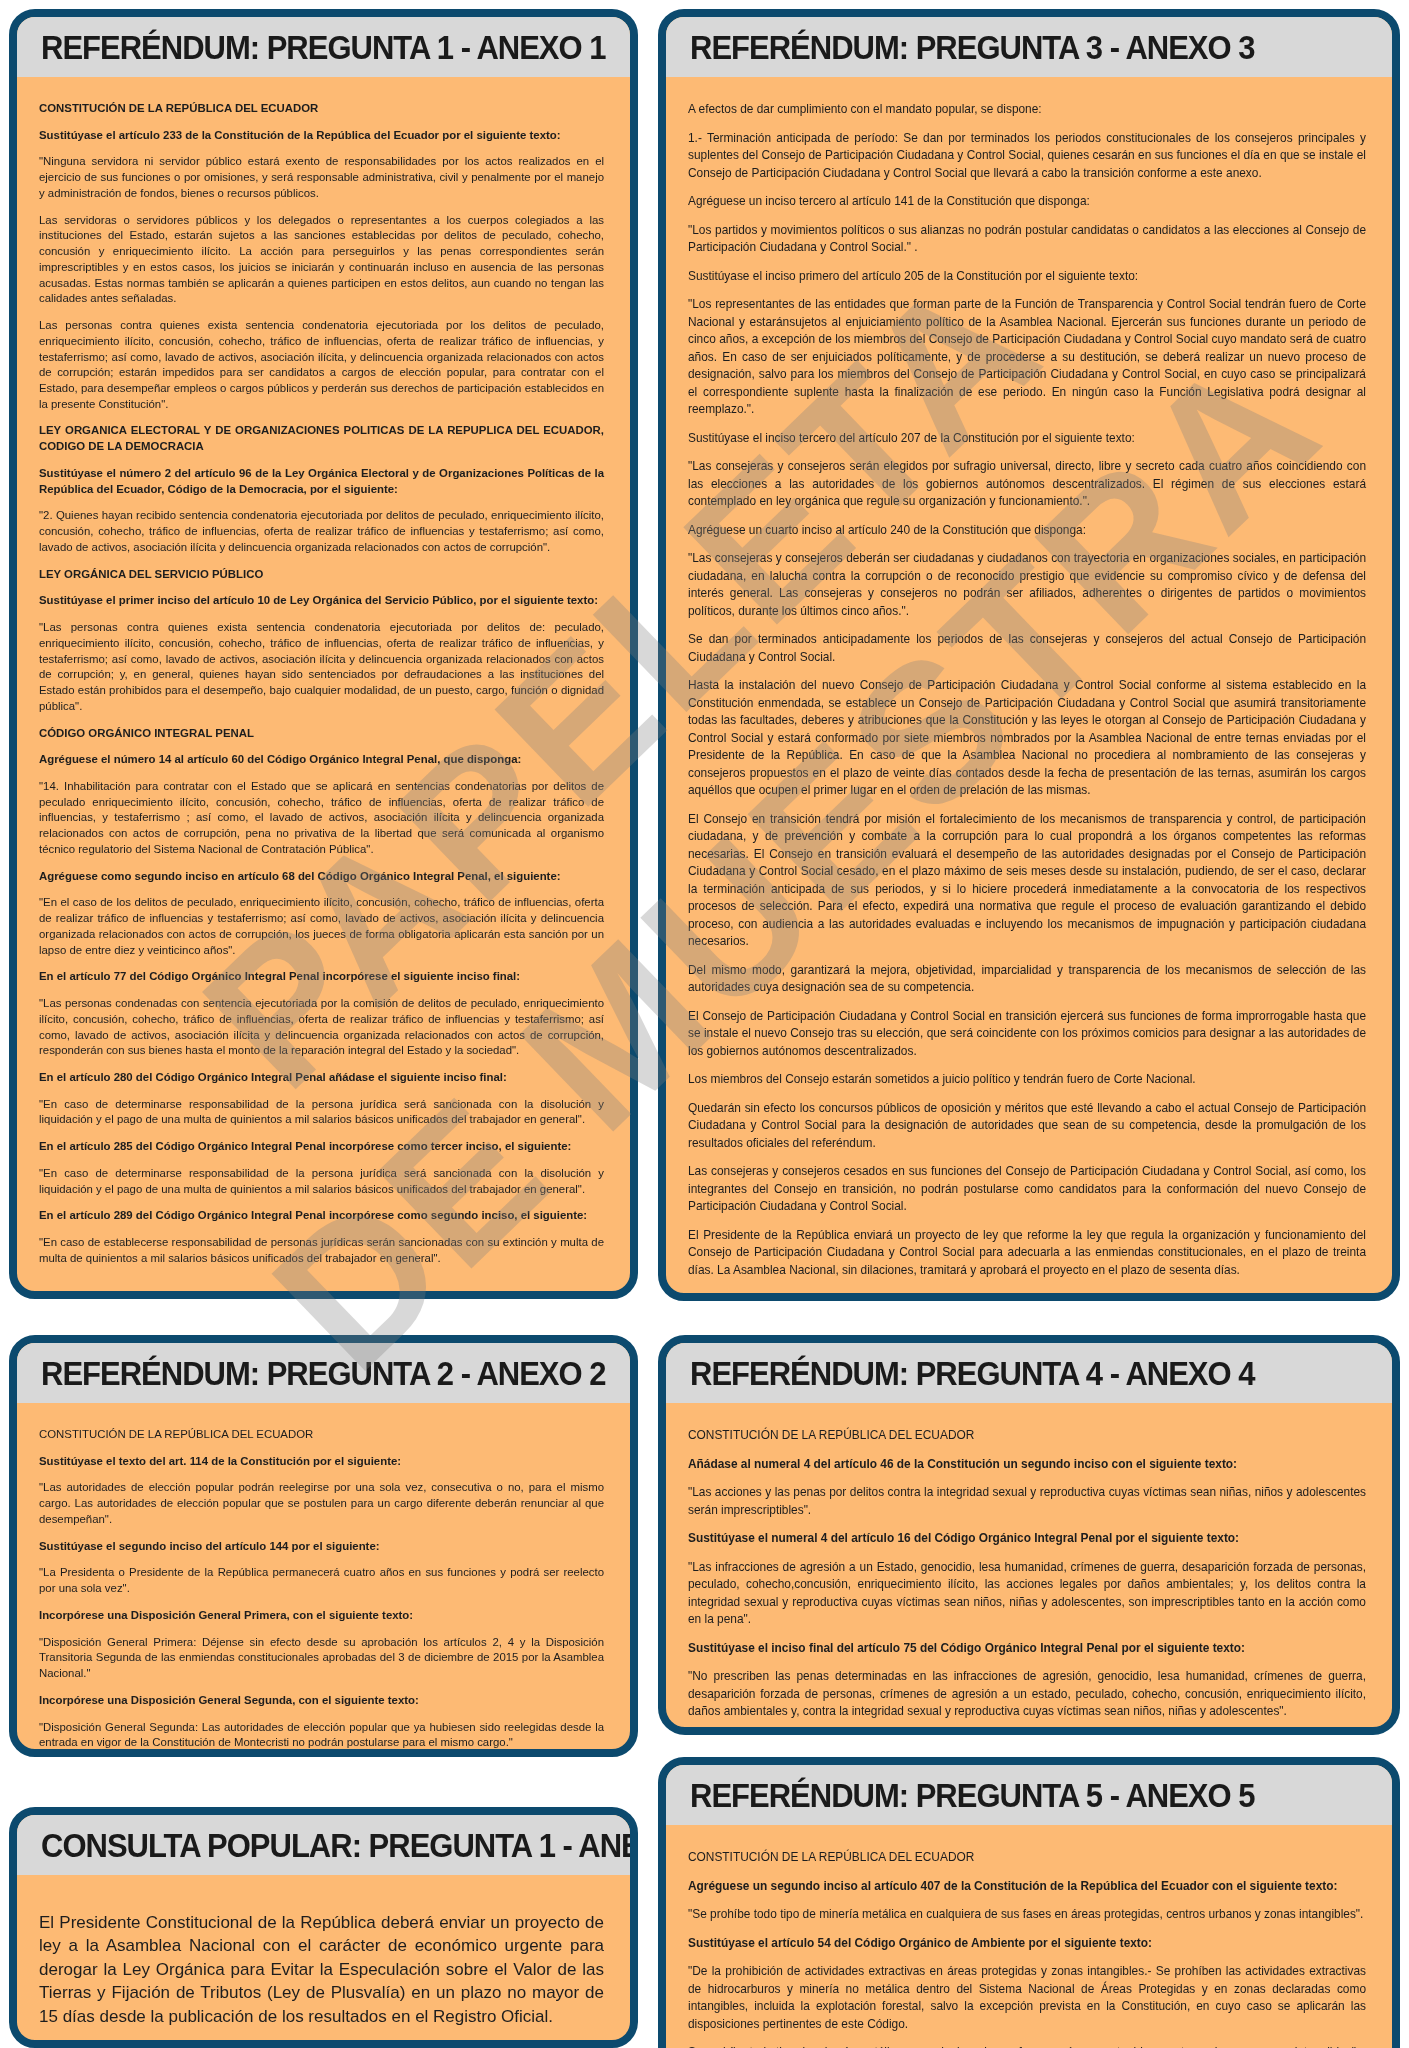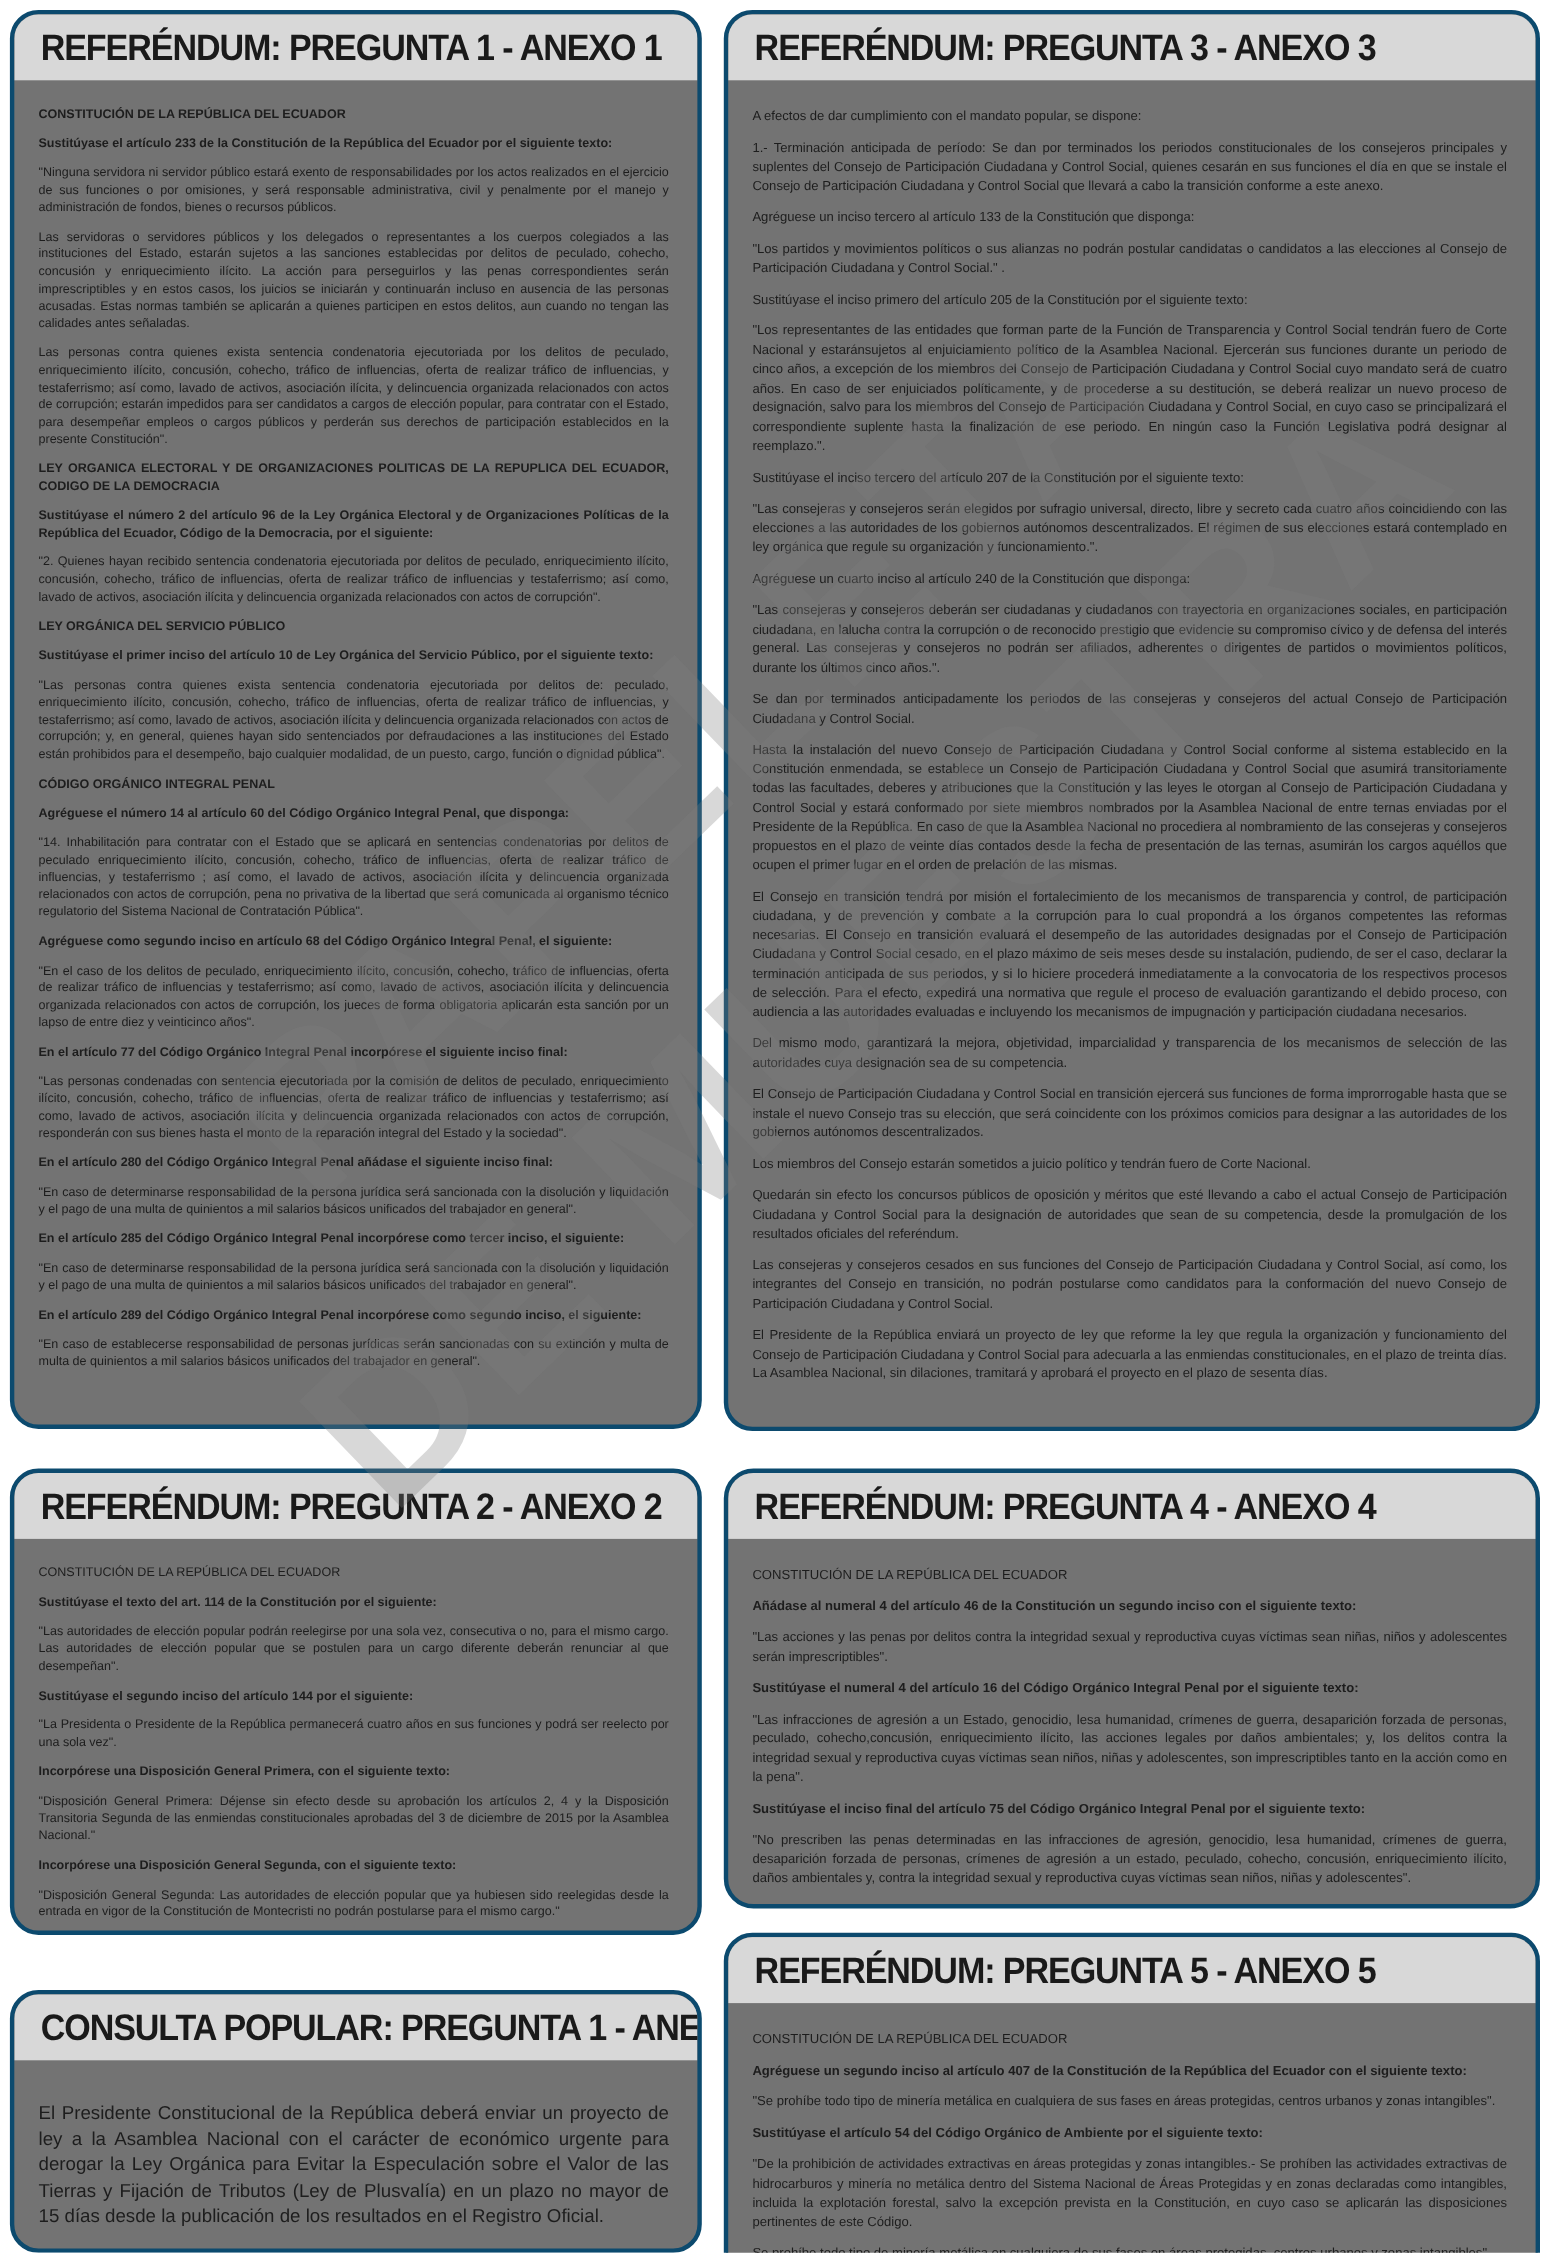--- a/index.html
+++ b/index.html
@@ -6,22 +6,22 @@
   body{
     width:1409px;height:2048px;position:relative;overflow:hidden;
     background:#ffffff;color:#1d1d1d;
     font-family:"Liberation Sans","DejaVu Sans",sans-serif;
   }
   .page{position:absolute;inset:0;padding:9px 9px 0 9px;box-sizing:border-box;display:flex;gap:20px;}
   .col{display:flex;flex-direction:column;}
   .col-left{width:629px;flex:0 0 629px;}
   .col-right{flex:1;}
   .box{
-    border:4px solid #0c4a6e;border-radius:26px;overflow:hidden;
-    background:#737373;box-sizing:border-box;
+    border:8px solid #0c4a6e;border-radius:26px;overflow:hidden;
+    background:#fdba74;box-sizing:border-box;
   }
   .box-header{background:#d8d8d8;padding:13px 24px 11px 24px;}
   .box-header h1{
     margin:0;font-size:31px;font-weight:bold;letter-spacing:-1px;color:#1a1a1a;
     font-family:"Liberation Sans","DejaVu Sans",sans-serif;white-space:nowrap;
     transform:scaleY(1.08);transform-origin:left center;
   }
   .box-body{
     padding:24px 26px 18px 22px;font-size:11.4px;line-height:1.38;
     text-align:justify;color:#1d1d1d;
@@ -114,21 +114,21 @@
   </div>
 
   <div class="col col-right">
     <section class="box b-p3">
       <header class="box-header">
         <h1>REFERÉNDUM: PREGUNTA 3 - ANEXO 3</h1>
       </header>
       <div class="box-body">
           <p class="t-text">A efectos  de dar cumplimiento con el mandato popular, se dispone:</p>
           <p class="t-text">1.- Terminación anticipada de período:  Se dan por terminados los periodos constitucionales de los consejeros principales y suplentes del Consejo de Participación Ciudadana y Control Social, quienes cesarán en sus funciones el día en que se instale el Consejo de Participación Ciudadana y Control  Social que llevará a cabo la transición conforme a este anexo.</p>
-          <p class="t-text">Agréguese un inciso tercero al artículo 133 de la Constitución que disponga:</p>
+          <p class="t-text">Agréguese un inciso tercero al artículo 141 de la Constitución que disponga:</p>
           <p class="t-text">"Los partidos y movimientos políticos o sus alianzas no podrán postular candidatas o candidatos a las elecciones al Consejo de Participación Ciudadana y Control  Social." .</p>
           <p class="t-text">Sustitúyase el inciso primero del artículo 205 de la Constitución por el siguiente texto:</p>
           <p class="t-text">"Los representantes de las entidades que forman parte de la Función de Transparencia y Control Social tendrán fuero de Corte Nacional y estaránsujetos al enjuiciamiento político de la  Asamblea Nacional. Ejercerán sus funciones durante un periodo de cinco años, a excepción de los miembros del Consejo de Participación Ciudadana y Control Social cuyo mandato será de cuatro años.  En caso de ser enjuiciados políticamente, y de procederse a su destitución, se  deberá realizar un nuevo proceso de designación, salvo para los miembros del Consejo de Participación Ciudadana  y Control  Social, en cuyo caso se principalizará el correspondiente suplente hasta la finalización de ese periodo. En ningún caso la Función Legislativa podrá designar al reemplazo.".</p>
           <p class="t-text">Sustitúyase el inciso tercero del artículo 207 de la Constitución por el siguiente texto:</p>
           <p class="t-text">"Las consejeras y consejeros serán elegidos por sufragio universal, directo, libre y secreto cada cuatro años coincidiendo con las elecciones a las autoridades de los gobiernos autónomos descentralizados. El régimen de sus elecciones estará contemplado en ley orgánica que regule su organización y funcionamiento.".</p>
           <p class="t-text">Agréguese un cuarto inciso al artículo 240 de la Constitución que disponga:</p>
           <p class="t-text">"Las consejeras  y consejeros deberán ser ciudadanas y ciudadanos con trayectoria en organizaciones sociales, en participación ciudadana, en lalucha contra la corrupción o de reconocido prestigio que evidencie su compromiso cívico y de defensa del interés general. Las consejeras y consejeros no podrán ser afiliados, adherentes o dirigentes de partidos o movimientos políticos, durante los últimos cinco años.".</p>
           <p class="t-text">Se dan por terminados anticipadamente los periodos de las consejeras y consejeros del actual Consejo de Participación Ciudadana y Control Social.</p>
           <p class="t-text">Hasta la instalación del nuevo Consejo de Participación Ciudadana y Control Social conforme  al sistema establecido en la Constitución enmendada, se establece un Consejo de Participación Ciudadana y Control Social que asumirá transitoriamente todas las facultades, deberes y atribuciones que la Constitución y las leyes le otorgan al Consejo de Participación Ciudadana y Control Social y estará conformado por siete miembros nombrados por la Asamblea Nacional de entre ternas enviadas por el Presidente de la República. En caso de que la Asamblea Nacional no procediera al  nombramiento de las consejeras  y consejeros propuestos en el plazo de veinte días contados desde  la fecha  de presentación de las ternas, asumirán los cargos aquéllos que ocupen el primer lugar en el orden de prelación de las mismas.</p>
           <p class="t-text">El Consejo en transición tendrá por misión el fortalecimiento de los mecanismos de transparencia y control, de participación ciudadana, y de prevención y  combate a la corrupción para lo cual propondrá a los órganos competentes las reformas necesarias. El Consejo en transición evaluará el desempeño de las autoridades designadas por el Consejo de Participación Ciudadana y Control  Social cesado, en el plazo máximo de seis meses desde su instalación, pudiendo, de ser el caso,  declarar la terminación anticipada de sus periodos, y si  lo  hiciere procederá inmediatamente a la convocatoria de los respectivos procesos de selección. Para el efecto, expedirá una normativa que regule el proceso de evaluación garantizando el debido proceso, con audiencia a las autoridades evaluadas e incluyendo los mecanismos de impugnación y participación ciudadana necesarios.</p>

